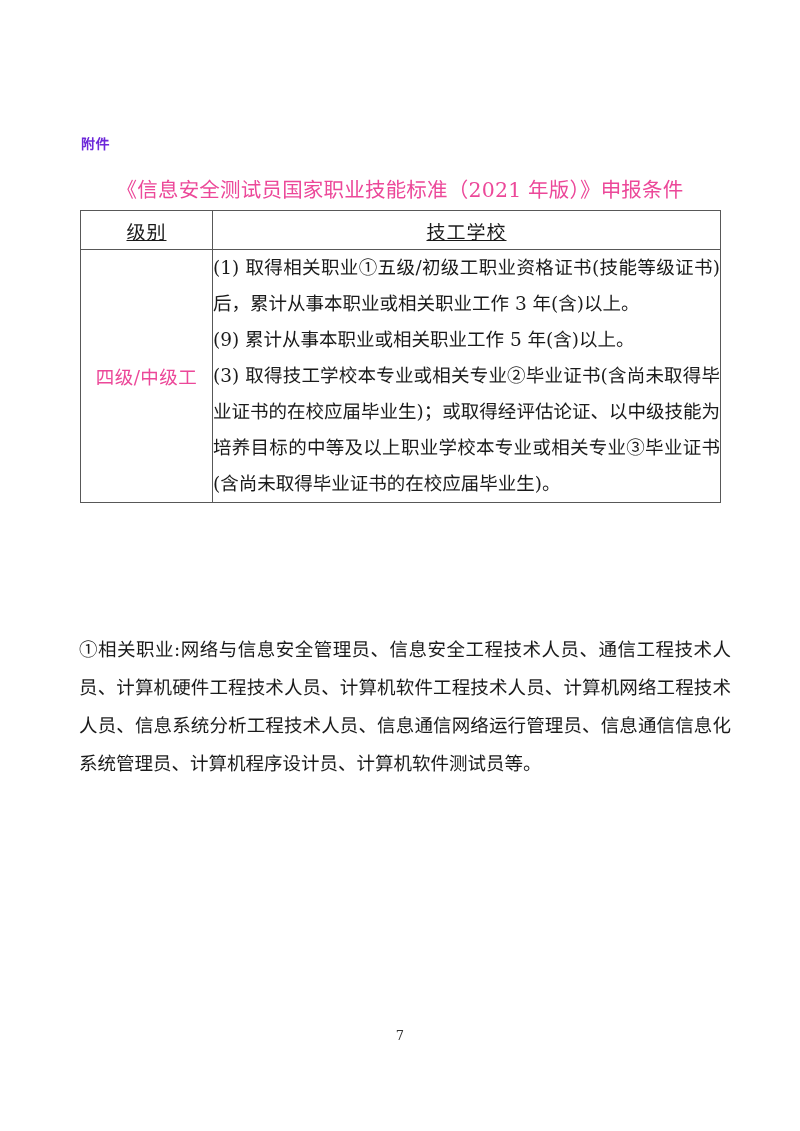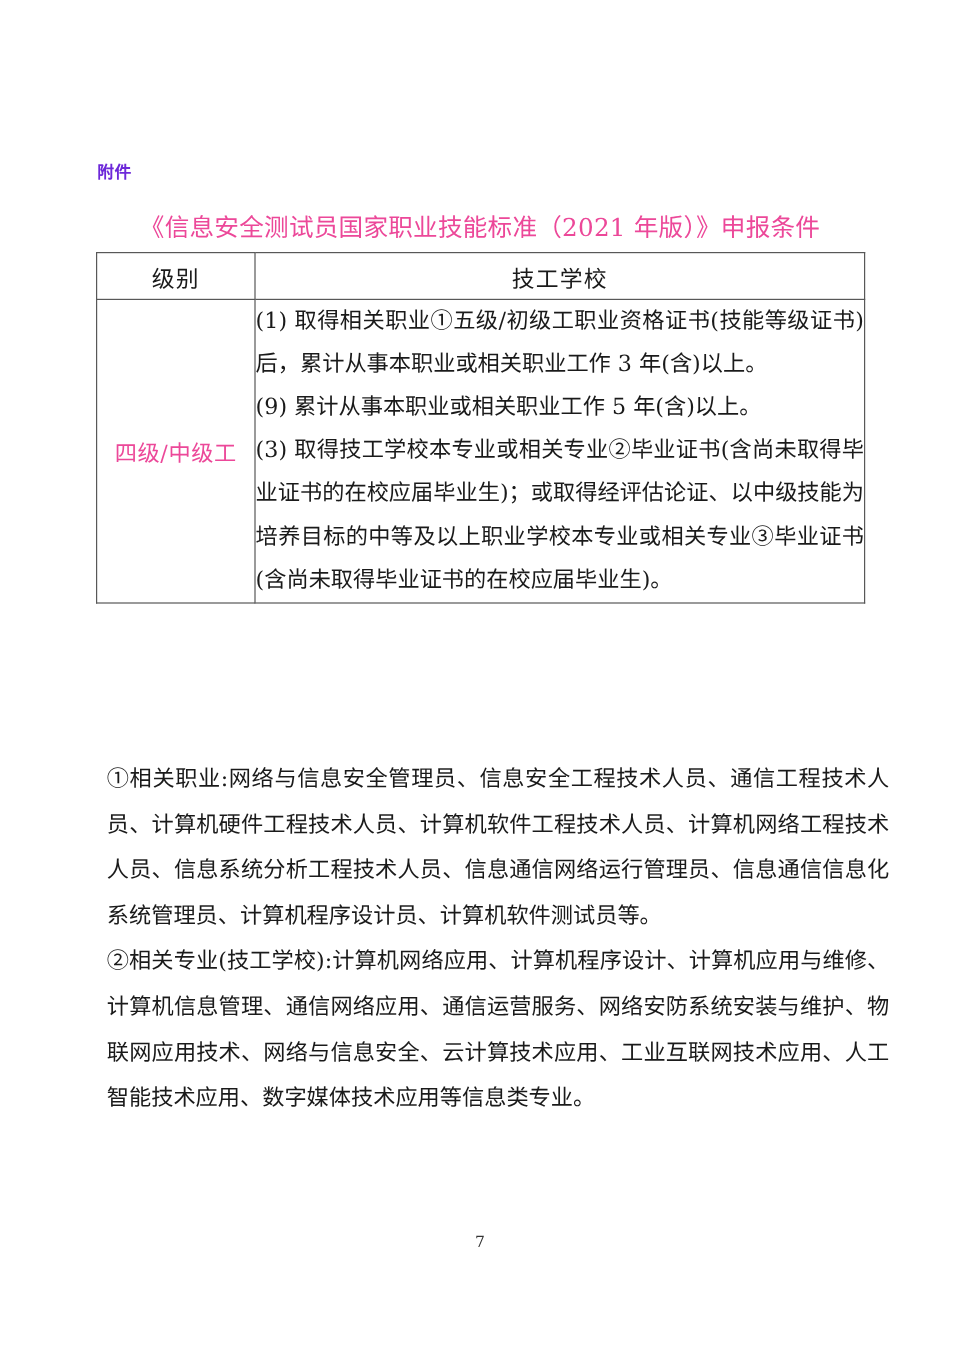--- a/index.html
+++ b/index.html
@@ -70,20 +70,21 @@
   }
   .col-level { width: 132px; }
   .col-cond  { width: 508px; }
 
   .th-cell {
     height: 38px;
     text-align: center;
     font-size: 19px;
     letter-spacing: 1px;
     color: #1a1a1a;
+    text-decoration: underline;
   }
 
   .level-cell {
     text-align: center;
     font-size: 18.5px;
     letter-spacing: 0.5px;
     color: #ec4899;
   }
 
   .cond-cell {
@@ -95,21 +96,21 @@
     color: #1a1a1a;
   }
   .cond-cell p {
     margin: 0;
     text-indent: 0;
   }
 
   
   .footnotes {
     position: absolute;
-    left: 89px;
+    left: 79px;
     top: 631px;
     width: 652px;
   }
   .footnote {
     font-size: 18.5px;
     line-height: 38px;
     text-align: justify;
     text-justify: inter-ideograph;
     color: #1a1a1a;
     margin: 0;
@@ -153,18 +154,17 @@
           <p>(1) 取得相关职业①五级/初级工职业资格证书(技能等级证书)后，累计从事本职业或相关职业工作 3 年(含)以上。</p>
           <p>(9) 累计从事本职业或相关职业工作 5 年(含)以上。</p>
           <p>(3) 取得技工学校本专业或相关专业②毕业证书(含尚未取得毕业证书的在校应届毕业生)；或取得经评估论证、以中级技能为培养目标的中等及以上职业学校本专业或相关专业③毕业证书(含尚未取得毕业证书的在校应届毕业生)。</p>
         </td>
       </tr>
     </tbody>
   </table>
 
   <div class="footnotes">
     <p class="footnote">①相关职业:网络与信息安全管理员、信息安全工程技术人员、通信工程技术人员、计算机硬件工程技术人员、计算机软件工程技术人员、计算机网络工程技术人员、信息系统分析工程技术人员、信息通信网络运行管理员、信息通信信息化系统管理员、计算机程序设计员、计算机软件测试员等。</p>
-    <p class="footnote">②相关专业(技工学校):计算机网络应用、计算机程序设计、计算机应用与维修、计算机信息管理、通信网络应用、通信运营服务、网络安防系统安装与维护、物联网应用技术、网络与信息安全、云计算技术应用、工业互联网技术应用、人工智能技术应用、数字媒体技术应用等信息类专业。</p>
   </div>
 
   <div class="page-number">7</div>
 
 </div>
 
 </body></html>

